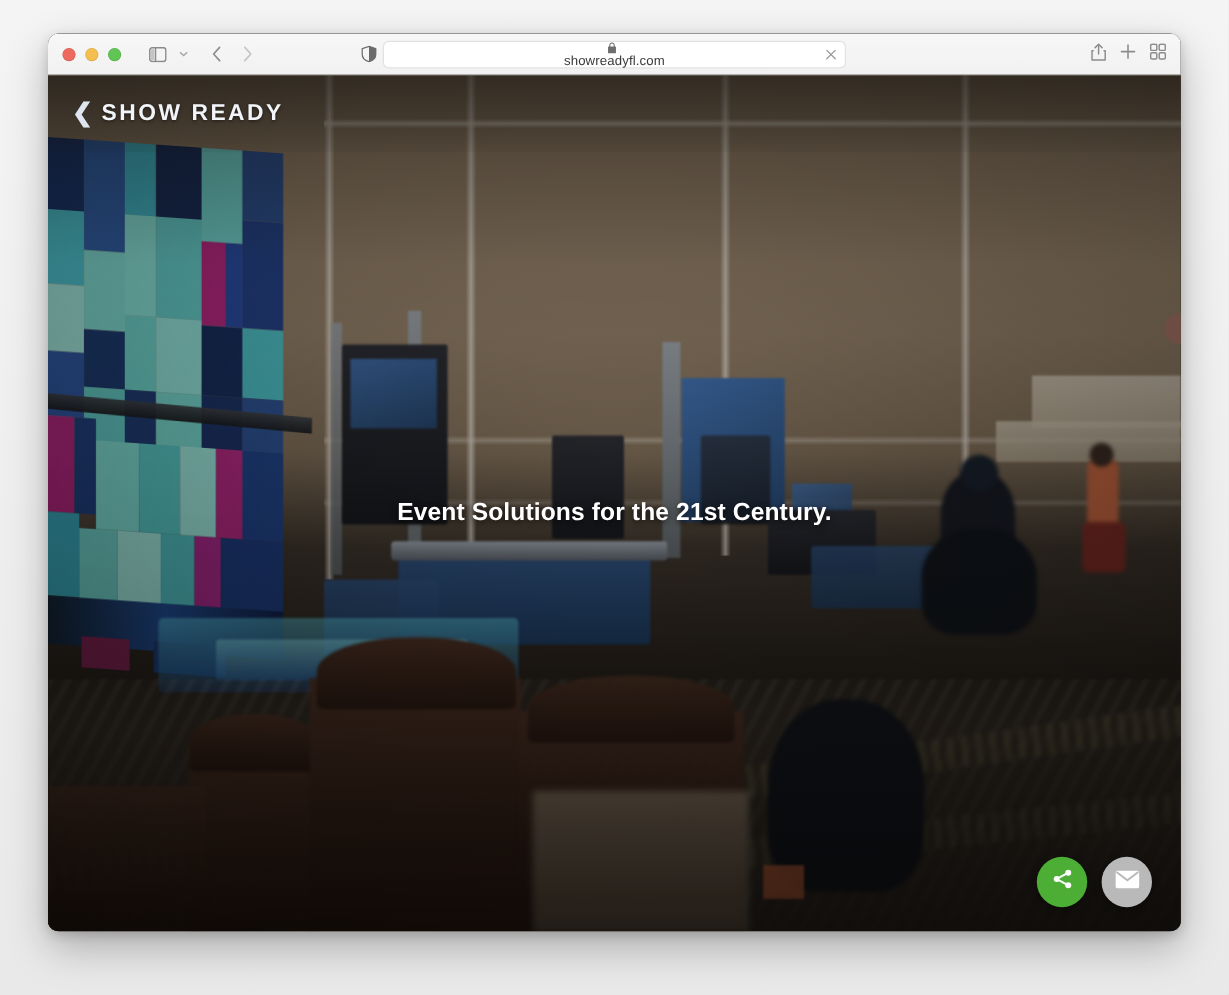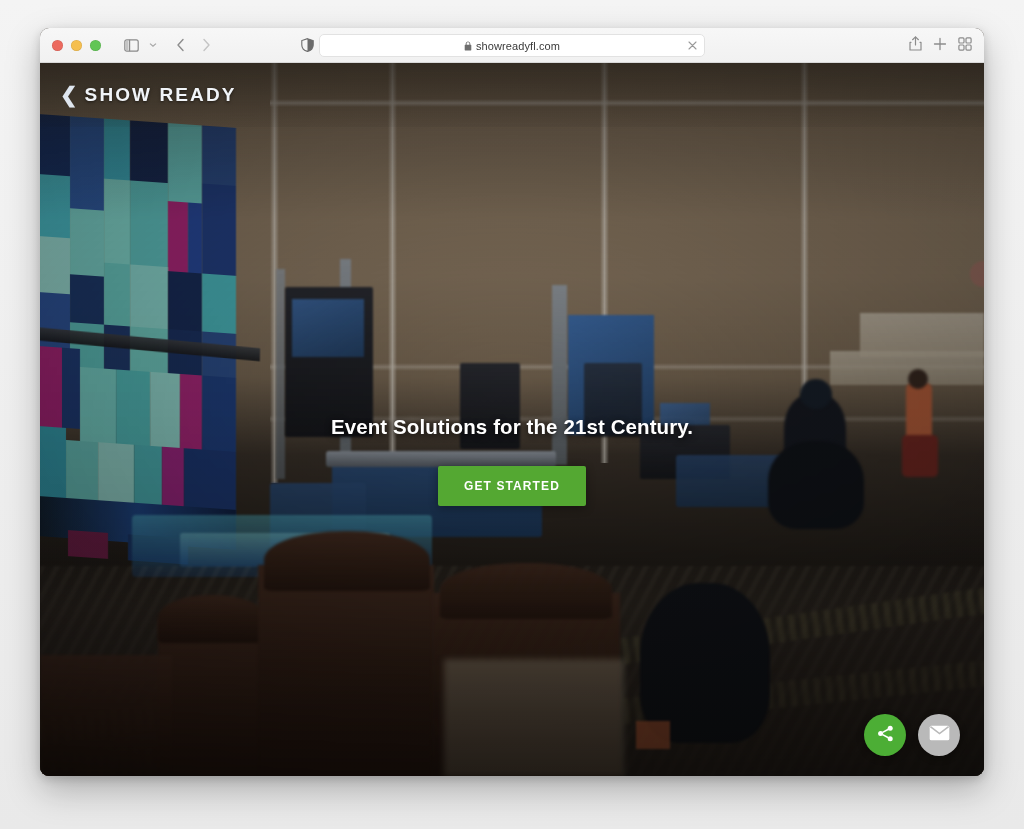--- a/index.html
+++ b/index.html
@@ -73,20 +73,21 @@
     width: 386px;
     height: 23px;
   }
   #url-field {
     width: 100%; height: 100%;
     background: #ffffff;
     border: 1px solid #e2e2e2;
     border-radius: 5px;
     display: flex; align-items: center; justify-content: center;
     position: relative;
+    flex-direction: column;
   }
   #url-text {
     font-size: 11px;
     color: #3a3a3a;
     letter-spacing: .1px;
     white-space: nowrap;
   }
   .lock-icon { margin-right: 4px; display:flex; align-items:center; color:#6e6e6e; }
   #url-clear {
     position:absolute; right: 7px; top: 50%; transform: translateY(-50%);
@@ -468,21 +469,20 @@
       <header id="site-header">
         <a id="brand">
           <span id="brand-mark">❮</span>
           <span id="brand-text">SHOW READY</span>
         </a>
 
       </header>
 
       <div id="hero-content">
         <h1 id="hero-title">Event Solutions for the 21st Century.</h1>
-        <button id="cta-button">GET STARTED</button>
       </div>
 
       <div id="fab-stack">
         <div class="fab" id="fab-share">
           <span>
             <svg width="19" height="19" viewBox="0 0 19 19" fill="currentColor">
               <circle cx="14.2" cy="4.2" r="2.5"></circle>
               <circle cx="4.6" cy="9.5" r="2.5"></circle>
               <circle cx="14.2" cy="14.8" r="2.5"></circle>
               <path d="M6.6 8.4 L12.4 5.2 M6.6 10.6 L12.4 13.8" stroke="currentColor" stroke-width="1.6" fill="none"></path>

